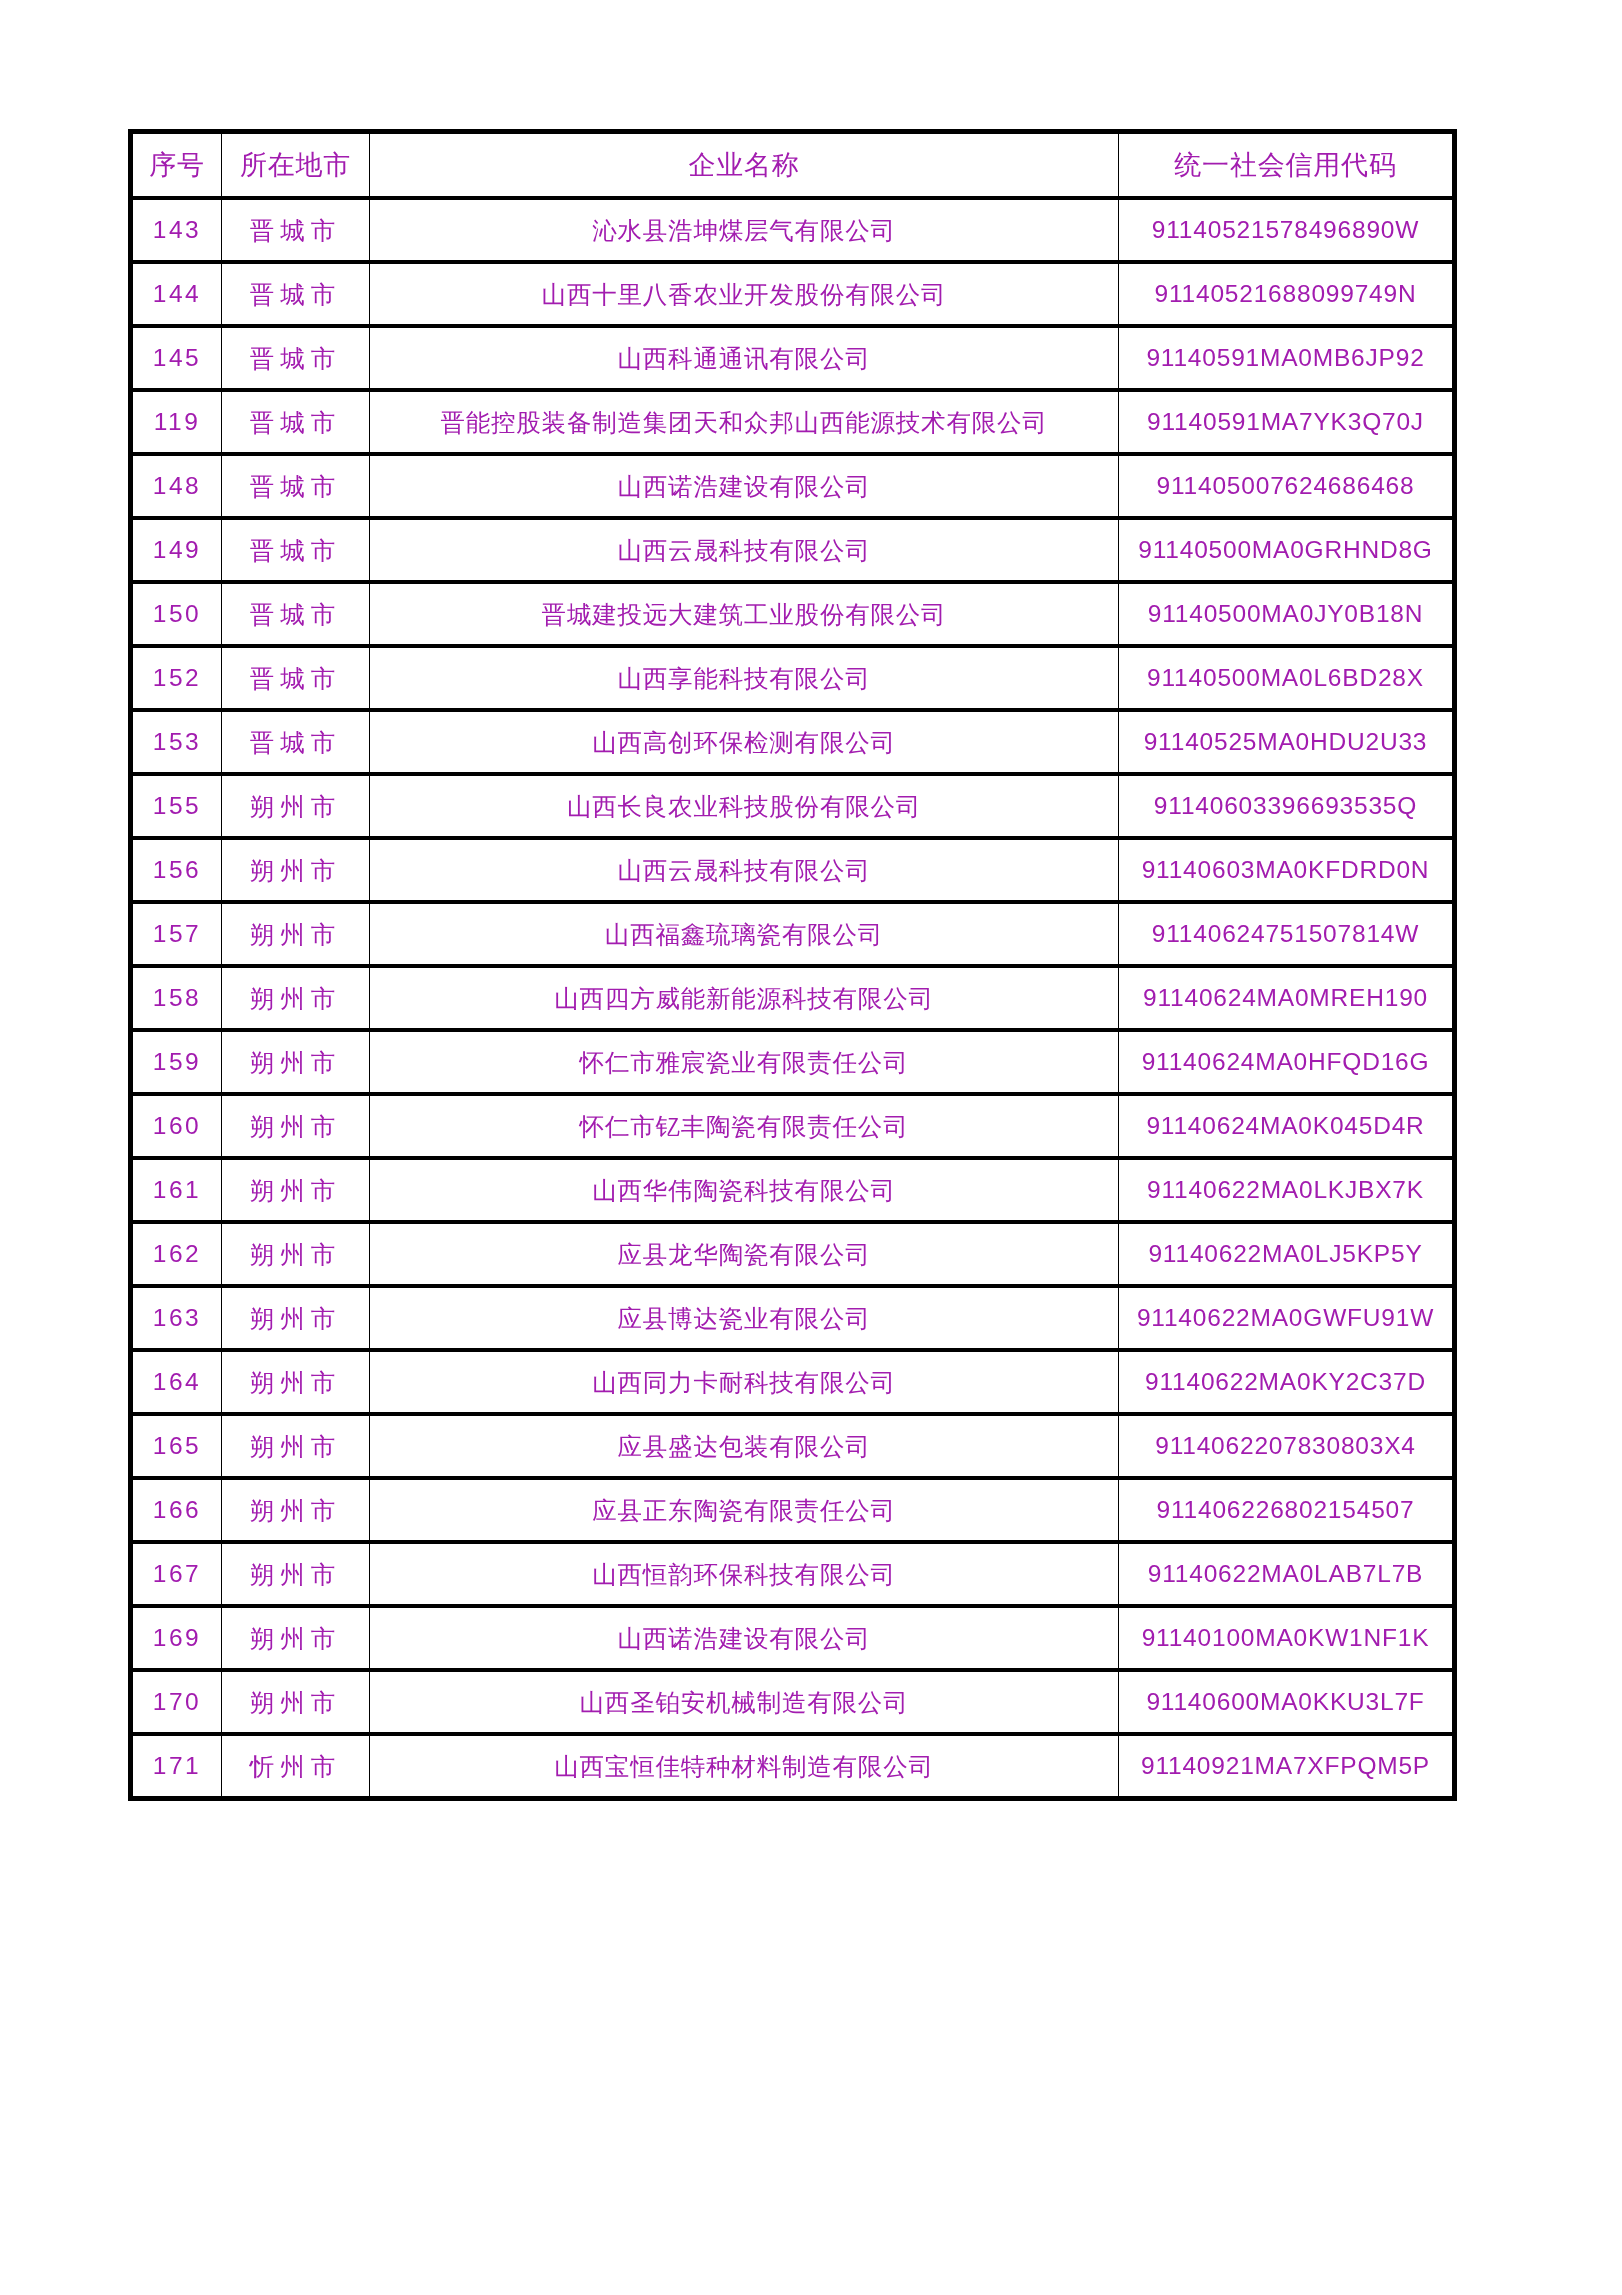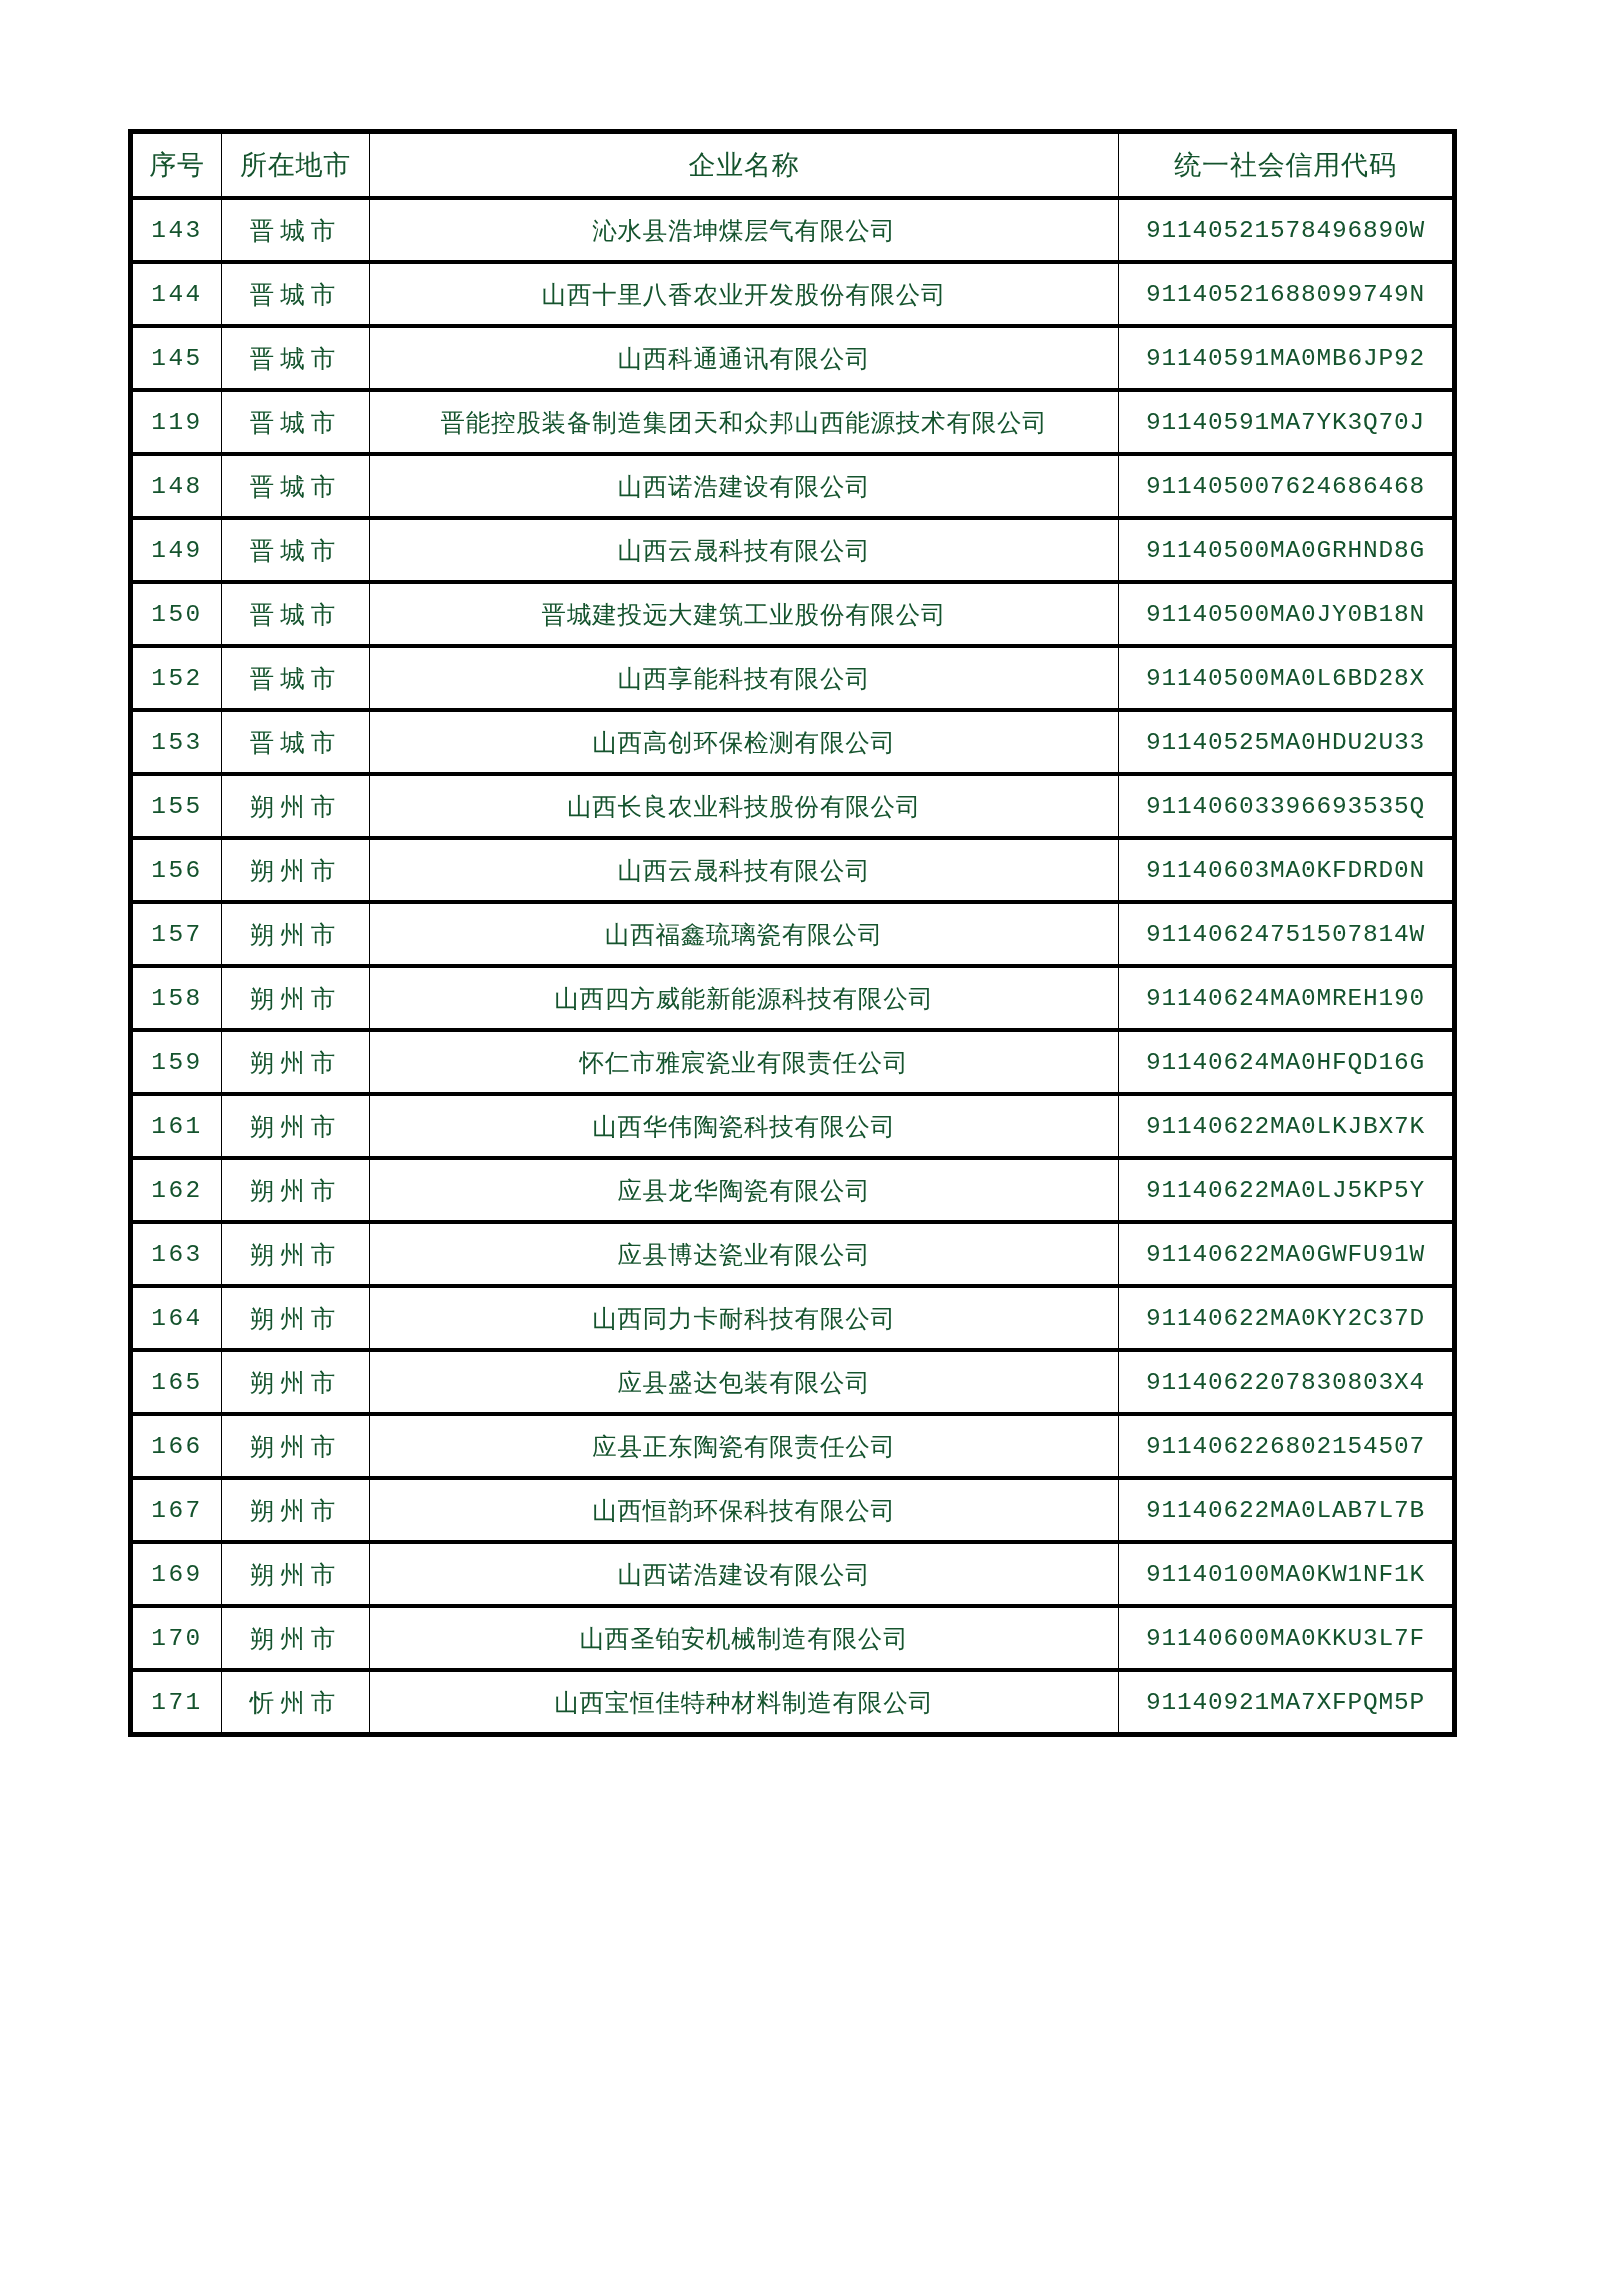--- a/index.html
+++ b/index.html
@@ -5,22 +5,22 @@
   html, body {
     margin: 0;
     padding: 0;
     background: #ffffff;
   }
   .page {
     position: relative;
     width: 1622px;
     height: 2295px;
     background: #ffffff;
-    font-family: Liberation Mono, monospace;
-    color: #14532d;
+    font-family: Liberation Sans, sans-serif;
+    color: #a21caf;
   }
   table.company-table {
     position: absolute;
     left: 128px;
     top: 129px;
     width: 1325px;
     border-collapse: collapse;
     table-layout: fixed;
   }
   table.company-table col.c-no   { width: 91px; }
@@ -158,20 +158,26 @@
       <td class="col-name">山西四方威能新能源科技有限公司</td>
       <td class="col-code">91140624MA0MREH190</td>
     </tr>
         <tr>
       <td class="col-no">159</td>
       <td class="col-city">朔州市</td>
       <td class="col-name">怀仁市雅宸瓷业有限责任公司</td>
       <td class="col-code">91140624MA0HFQD16G</td>
     </tr>
         <tr>
+      <td class="col-no">160</td>
+      <td class="col-city">朔州市</td>
+      <td class="col-name">怀仁市钇丰陶瓷有限责任公司</td>
+      <td class="col-code">91140624MA0K045D4R</td>
+    </tr>
+        <tr>
       <td class="col-no">161</td>
       <td class="col-city">朔州市</td>
       <td class="col-name">山西华伟陶瓷科技有限公司</td>
       <td class="col-code">91140622MA0LKJBX7K</td>
     </tr>
         <tr>
       <td class="col-no">162</td>
       <td class="col-city">朔州市</td>
       <td class="col-name">应县龙华陶瓷有限公司</td>
       <td class="col-code">91140622MA0LJ5KP5Y</td>

